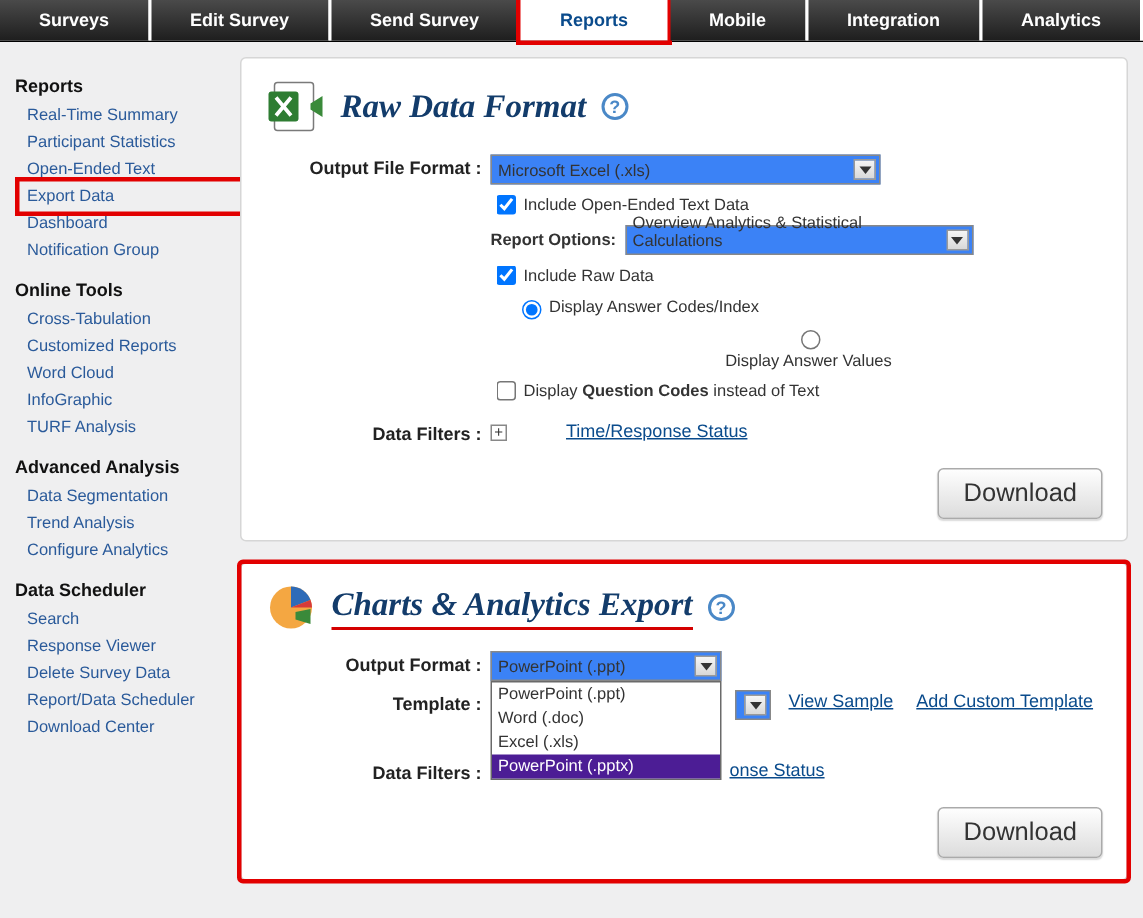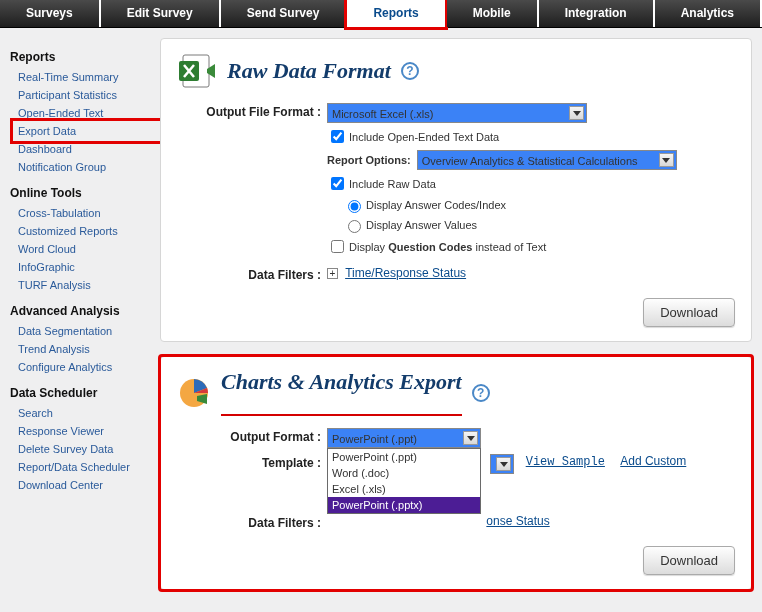--- a/index.html
+++ b/index.html
@@ -107,21 +107,21 @@
   }
   .panel-title {
     font-family: Georgia, 'Times New Roman', serif;
     font-size: 22px;
     font-weight: bold;
     color: #133c6b;
     font-style: italic;
   }
   .panel-title.redline {
     border-bottom: 2px solid #d40000;
-    padding-bottom: 19px;
+    padding-bottom: 2px;
   }
   .help-icon {
     width:18px; height:18px;
     border-radius:50%;
     border:2px solid #4a88c7;
     color:#4a88c7;
     font-weight:bold;
     font-size:12px;
     text-align:center;
     line-height:15px;
@@ -178,29 +178,30 @@
     font-size:11px;
   }
   .checkbox, .radio {
     width:13px; height:13px;
     cursor:pointer;
   }
   .link {
     color:#0a4b8c;
     text-decoration: underline;
     cursor:pointer;
+    margin-left:32px;
   }
   .btn-download {
     float: right;
     margin-top: 10px;
     background: linear-gradient(#fefefe,#dcdcdc);
     border:1px solid #aaa;
     border-radius:4px;
     padding: 6px 16px;
-    font-size: 13px;
+    font-size: 17px;
     color:#333;
     cursor:pointer;
     box-shadow: 0 1px 1px rgba(0,0,0,.15);
   }
   .clear { clear:both; }
   .plus-box {
     display:inline-block;
     width:11px; height:11px;
     border:1px solid #888;
     text-align:center;
@@ -313,34 +314,34 @@
           <div class="select" style="width:260px">
             <span>Microsoft Excel (.xls)</span>
             <span class="arrow"></span>
           </div>
           <div class="sub-line">
             <input type="checkbox" class="checkbox" checked="" style="">
             <span>Include Open-Ended Text Data</span>
           </div>
           <div class="sub-line">
             <b>Report Options:</b>
-            <div class="select" style="width:260px; margin-left:4px;">
+            <div class="select" style="width:232px; margin-left:4px;">
               <span>Overview Analytics &amp; Statistical Calculations</span>
               <span class="arrow"></span>
             </div>
           </div>
           <div class="sub-line">
             <input type="checkbox" class="checkbox" checked="" style="">
             <span>Include Raw Data</span>
           </div>
           <div class="sub-line" style="padding-left:16px;">
             <input type="radio" class="radio" checked="" style="">
             <span>Display Answer Codes/Index</span>
           </div>
-          <div class="sub-line" style="padding-left:16px;">
+          <div class="sub-line" style="padding-left:16px;flex-direction:column;">
             <input type="radio" class="radio" style="">
             <span>Display Answer Values</span>
           </div>
           <div class="sub-line">
             <input type="checkbox" class="checkbox" style="">
             <span>
               <span>Display </span><b>Question Codes</b><span> instead of Text</span>
             </span>
           </div>
         </div>
@@ -388,21 +389,21 @@
         </div>
       </div>
 
       <div class="form-row">
         <div class="form-label">Template  :</div>
         <div class="form-field">
           <span style="display:inline-block;width:160px;"></span>
           <div class="select" style="width:20px;min-width:20px;vertical-align:top;">
             <span class="arrow"></span>
           </div>
-          <span style="margin-left:8px;font-family:Liberation Mono, monospace;" class="link">View Sample</span>
+          <span style="margin-left:8px;" class="link">View Sample</span>
           <span style="margin-left:12px;" class="link">Add Custom Template</span>
           <div class="sub-line" style="margin-left:64px;">
             <span>Text Data</span>
           </div>
         </div>
       </div>
 
       <div class="form-row">
         <div class="form-label">Data Filters  :</div>
         <div class="form-field">

